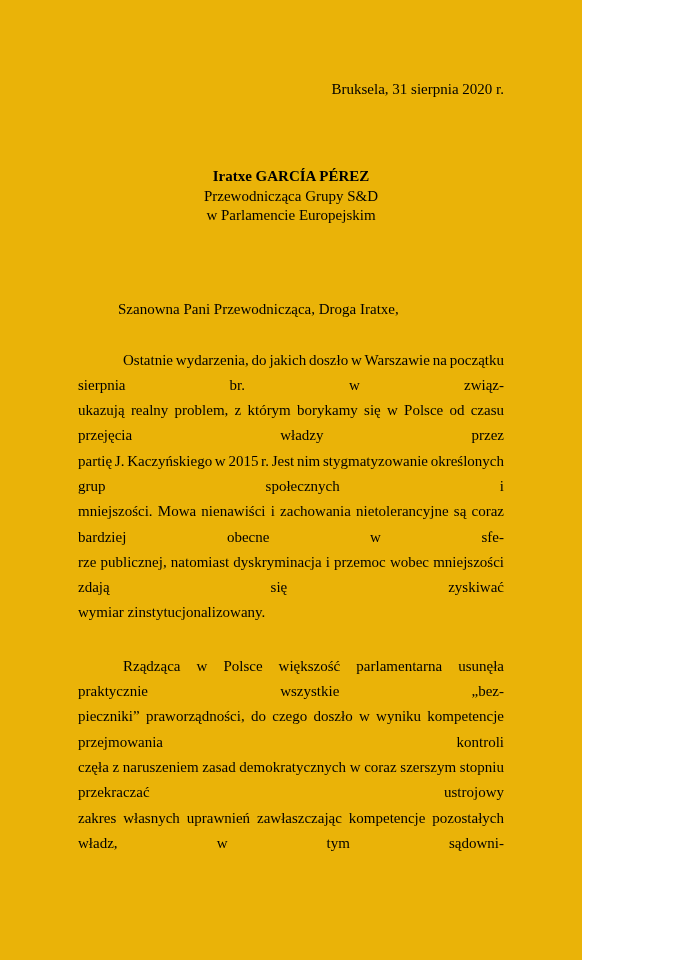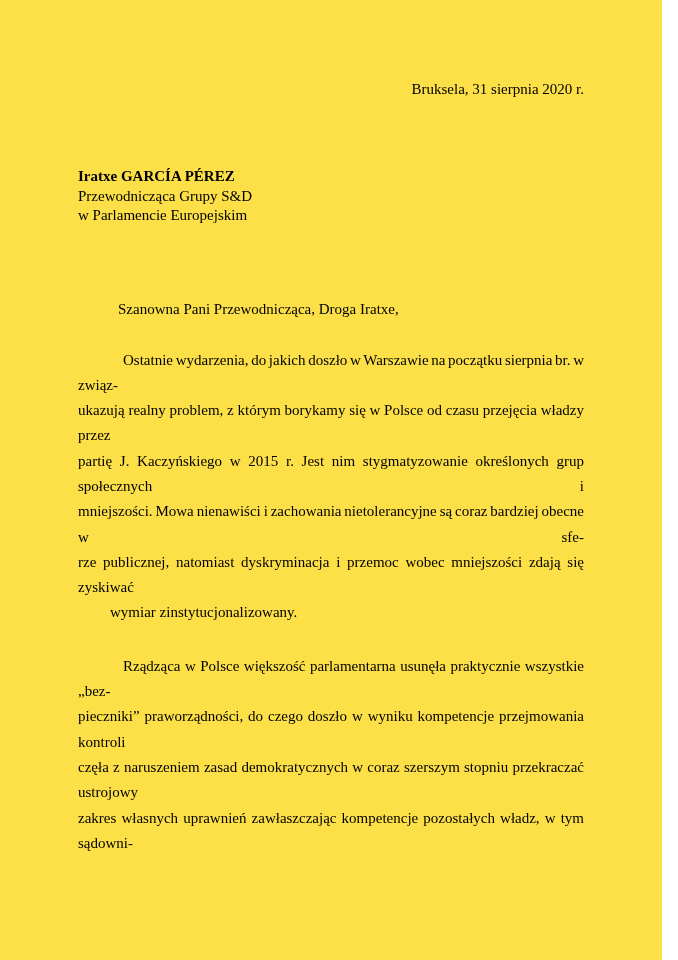--- a/index.html
+++ b/index.html
@@ -2,38 +2,38 @@
 <html><head>
 <meta charset="utf-8">
 <style>
   html, body {
     margin: 0;
     padding: 0;
     background: #ffffff;
   }
   .page {
     position: relative;
-    width: 662px;
+    width: 582px;
     height: 960px;
-    background: #fde047;
+    background: #eab308;
     color: #000000;
     font-family: "Liberation Serif", "DejaVu Serif", serif;
     box-sizing: border-box;
     padding: 0 78px;
     overflow: hidden;
   }
   .dateline {
     margin-top: 78px;
     text-align: right;
     font-size: 15px;
     line-height: 22px;
   }
   .recipient {
     margin-top: 67px;
-    text-align: left;
+    text-align: center;
     font-size: 15px;
     line-height: 19.5px;
   }
   .recipient-name {
     font-weight: bold;
   }
   .salutation {
     margin-top: 72px;
     font-size: 15px;
     line-height: 22px;
@@ -51,21 +51,20 @@
     white-space: normal;
   }
   .ln.first {
     text-indent: 45px;
     margin-top: 28px;
   }
   .ln.last {
     text-align: center;
     text-align-last: left;
     word-spacing: normal;
-    margin-left: 32px;
   }
 </style>
 </head>
 <body>
 
 <div class="page">
 
   <div class="dateline">Bruksela, 31 sierpnia 2020 r.</div>
 
   <div class="recipient">

